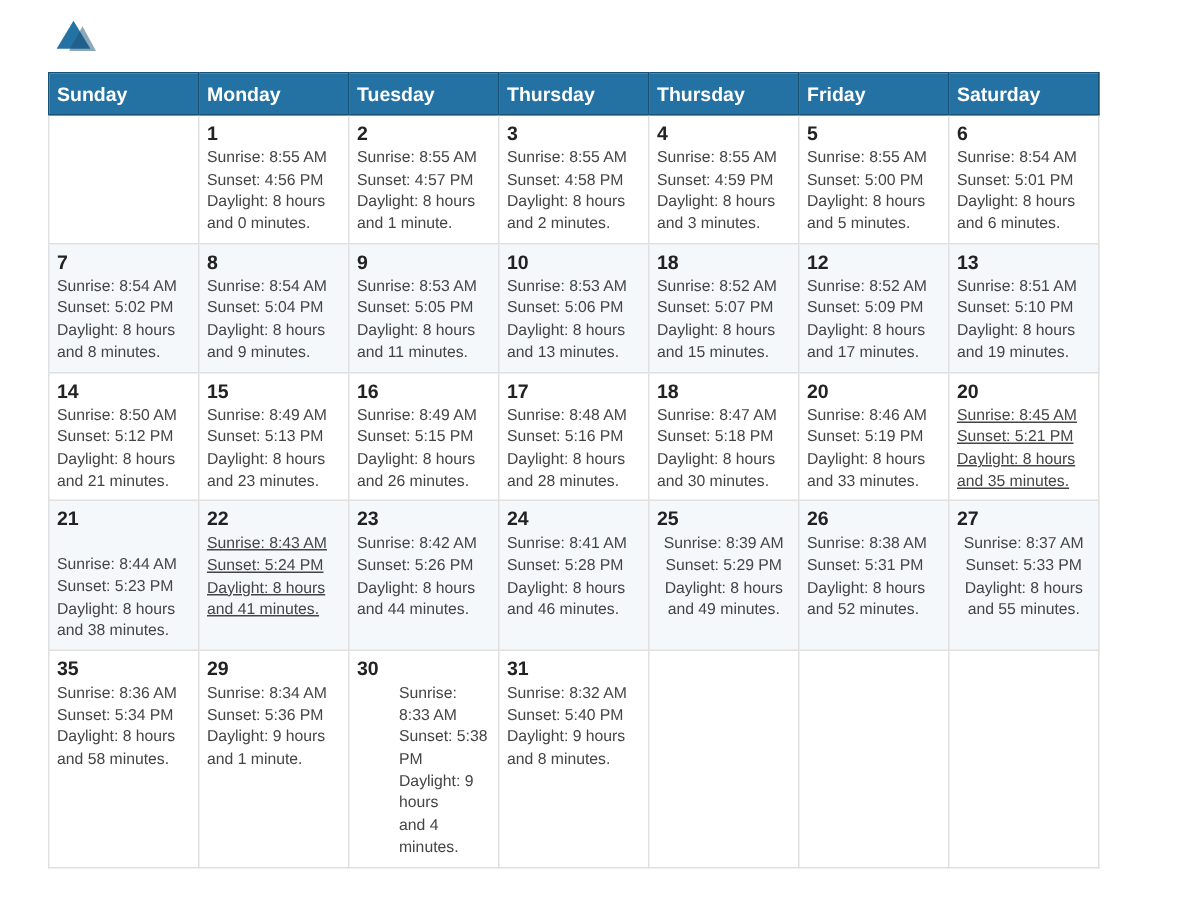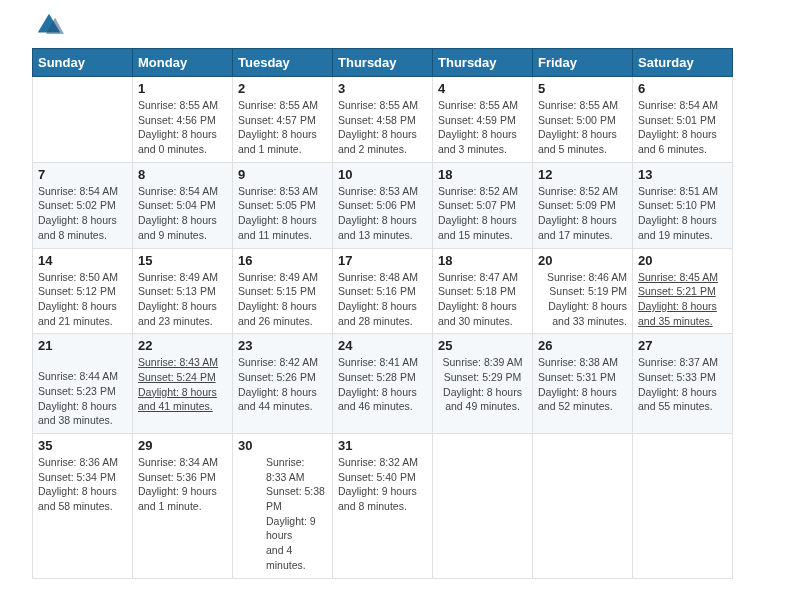--- a/index.html
+++ b/index.html
@@ -270,21 +270,21 @@
           </td>
           <td>
             <span class="day-number">18</span>
             <div class="day-info" style="white-space: pre-line;">Sunrise: 8:47 AM
 Sunset: 5:18 PM
 Daylight: 8 hours
 and 30 minutes.</div>
           </td>
           <td>
             <span class="day-number">20</span>
-            <div class="day-info" style="white-space: pre-line; text-align: right;">Sunrise: 8:46 AM
+            <div class="day-info" style="white-space: pre-line;">Sunrise: 8:46 AM
 Sunset: 5:19 PM
 Daylight: 8 hours
 and 33 minutes.</div>
           </td>
           <td>
             <span class="day-number">20</span>
             <div class="day-info" style="white-space: pre-line; text-decoration: underline;">Sunrise: 8:45 AM
 Sunset: 5:21 PM
 Daylight: 8 hours
 and 35 minutes.</div>
@@ -328,21 +328,21 @@
           </td>
           <td>
             <span class="day-number">26</span>
             <div class="day-info" style="white-space: pre-line;">Sunrise: 8:38 AM
 Sunset: 5:31 PM
 Daylight: 8 hours
 and 52 minutes.</div>
           </td>
           <td>
             <span class="day-number">27</span>
-            <div class="day-info" style="white-space: pre-line;">Sunrise: 8:37 AM
+            <div class="day-info" style="white-space: pre-line; text-align: center;">Sunrise: 8:37 AM
 Sunset: 5:33 PM
 Daylight: 8 hours
 and 55 minutes.</div>
           </td>
         </tr>
         <tr>
           <td>
             <span class="day-number">35</span>
             <div class="day-info" style="white-space: pre-line;">Sunrise: 8:36 AM
 Sunset: 5:34 PM

